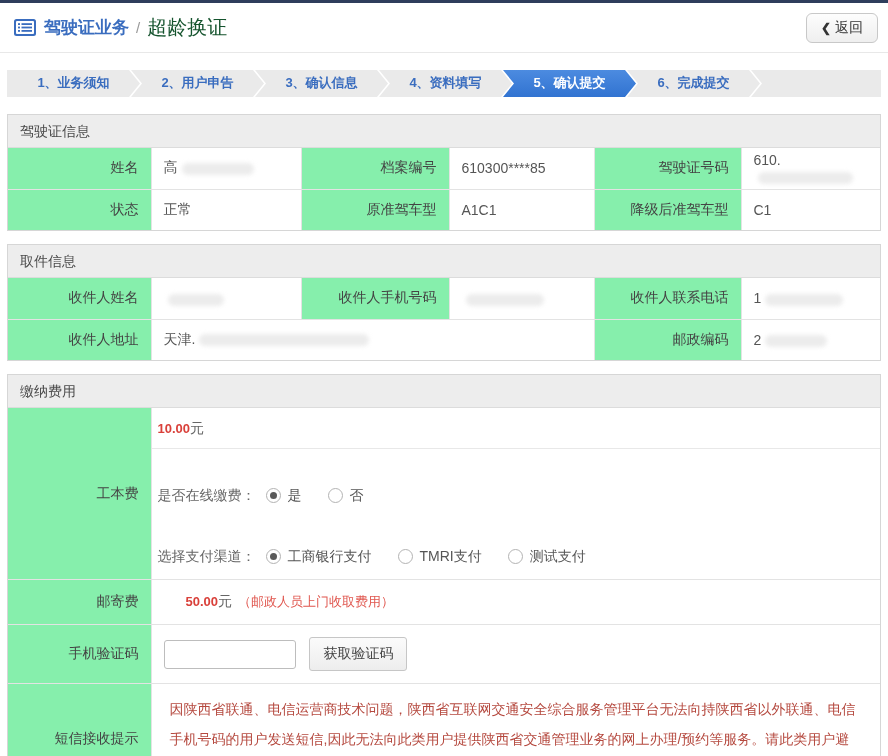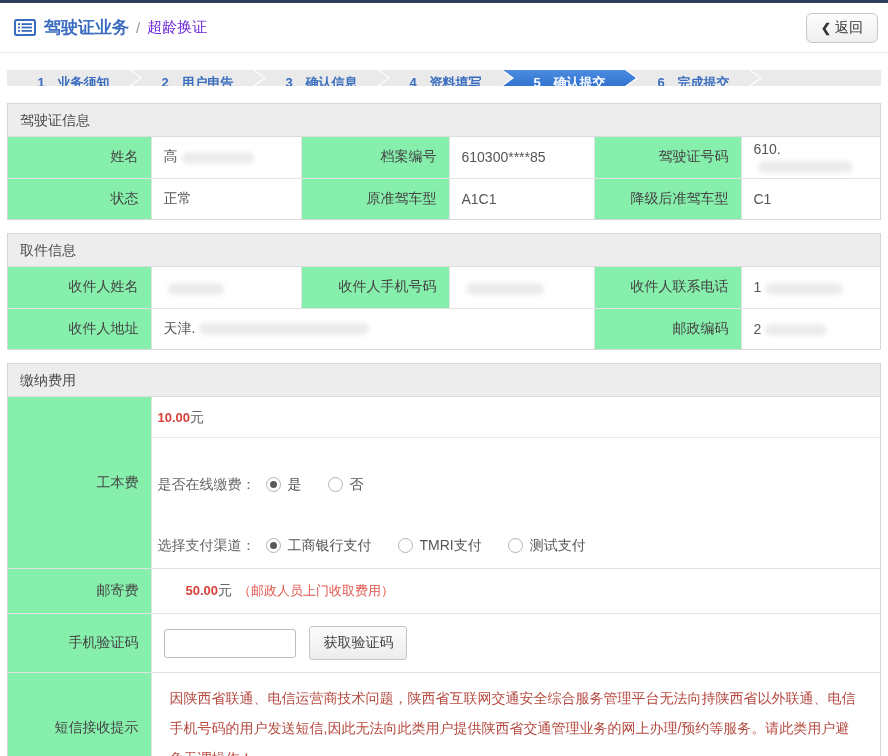--- a/index.html
+++ b/index.html
@@ -6,27 +6,27 @@
   html,body { width:888px; height:756px; overflow:hidden; background:#fff;
     font-family:"Liberation Sans","DejaVu Sans",sans-serif; font-size:14px; color:#555; }
 
   .topbar { height:3px; background:#2e3d5c; }
 
   .header { height:50px; display:flex; align-items:center; padding:0 10px 0 14px;
     border-bottom:1px solid #e8e8e8; background:#fff; }
   .header .list-ico { margin-right:8px; display:inline-flex; }
   .header .title { color:#3a6dbf; font-size:17px; font-weight:bold; }
   .header .sep { color:#999; font-size:15px; margin:0 7px; }
-  .header .subtitle { color:#6d28d9; font-size:15px; }
+  .header .subtitle { color:#14532d; font-size:20px; }
   .header .spacer { flex:1; }
   .btn-back { background:linear-gradient(#fdfdfd,#efefef); border:1px solid #c8c8c8;
     border-radius:6px; padding:5px 14px; font-size:14px; color:#333; cursor:pointer; }
   .btn-back .chev { font-size:12px; font-weight:bold; margin-right:4px; }
 
-  .steps { display:flex; margin:17px 7px 0 7px; height:16px; }
+  .steps { display:flex; margin:17px 7px 0 7px; height:27px; }
   .step { width:133px; line-height:26px; text-align:center; font-size:13px; font-weight:bold;
     color:#3a6dbf; background:#eaeaea; cursor:pointer;
     clip-path:polygon(0 0, calc(100% - 11px) 0, 100% 50%, calc(100% - 11px) 100%, 0 100%, 11px 50%); }
   .step.first { clip-path:polygon(0 0, calc(100% - 11px) 0, 100% 50%, calc(100% - 11px) 100%, 0 100%); }
   .step + .step, .steps .filler { margin-left:-9px; }
   .step.active { background:linear-gradient(#4c8be0,#3173d1); color:#fff; }
   .steps .filler { flex:1; background:#eaeaea;
     clip-path:polygon(0 0, 100% 0, 100% 100%, 0 100%, 11px 50%); }
 
   .panel { margin:0 7px; border:1px solid #d6d6d6; background:#fff; }

